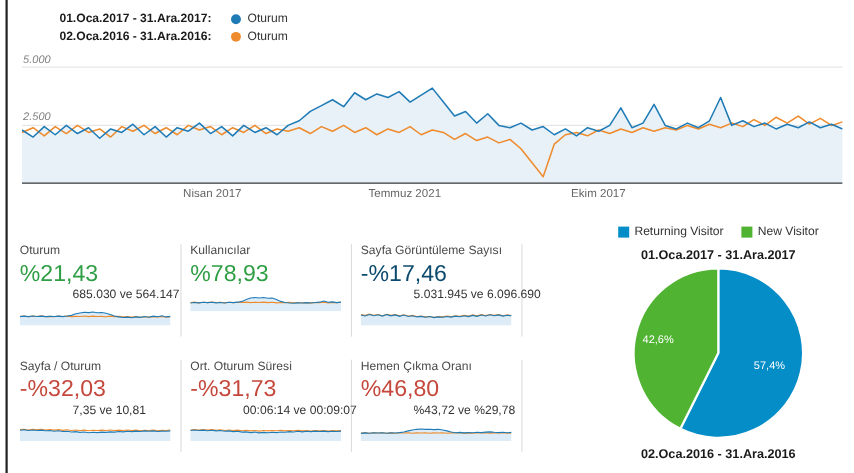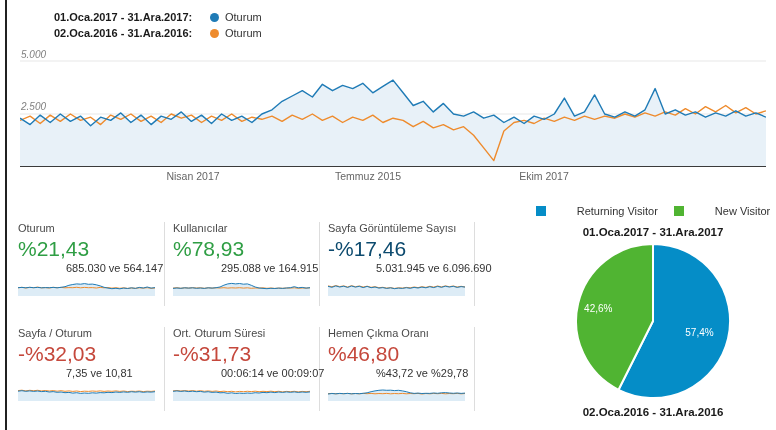--- a/index.html
+++ b/index.html
@@ -24,21 +24,21 @@
   .cards{position:absolute;left:18px;top:222px;display:grid;grid-template-columns:repeat(3,147px);column-gap:8px;row-gap:21px;}
   .card{border-right:1px solid #ddd;padding-right:5px;height:84px;}
   .card .ttl{font-size:11px;color:#4a4a4a;white-space:nowrap;}
   .card .val{font-size:21px;line-height:24px;margin-top:3px;}
   .card .sub{font-size:11px;color:#333;margin-top:1px;white-space:nowrap;padding-left:48px;}
   .card svg{display:block;margin-top:4px;}
 
   
   .pie-block{position:absolute;left:528px;top:205px;width:250px;text-align:center;}
   .pie-legend{display:flex;justify-content:center;align-items:center;gap:16px;font-size:11px;color:#333;}
-  .pleg{display:flex;align-items:center;gap:26px;}
+  .pleg{display:flex;align-items:center;}
   .sq{width:10px;height:10px;margin-right:5px;flex:0 0 auto;}
   .pie-title{font-weight:bold;font-size:11.5px;color:#1a1a1a;margin-top:9px;}
   #pie-chart{margin-top:3px;}
   .pie-footer{font-weight:bold;font-size:11.5px;color:#1a1a1a;margin-top:1px;}
 </style>
 </head>
 <body>
 
 <div id="stage">
   <div class="left-rule"></div>
@@ -60,38 +60,37 @@
   <span class="ylab" id="ylab1">2.500</span>
   <svg id="main-chart" width="746" height="122">
       <line x1="0" y1="12" x2="746" y2="12" stroke="#e7e7e7" stroke-width="1"></line>
       <line x1="0" y1="65" x2="746" y2="65" stroke="#e7e7e7" stroke-width="1"></line>
       <polygon points="0.0,69.2 10.1,75.6 20.2,66.1 30.2,73.5 40.3,65.0 50.4,72.4 60.5,67.1 70.6,76.7 80.6,68.2 90.7,71.4 100.8,63.9 110.9,73.5 121.0,66.1 131.1,75.6 141.1,67.1 151.2,70.3 161.3,62.9 171.4,72.4 181.5,66.1 191.5,74.5 201.6,65.0 211.7,71.4 221.8,67.1 231.9,73.5 241.9,65.0 252.0,60.8 262.1,52.3 272.2,47.0 282.3,41.7 292.4,48.0 302.4,35.3 312.5,41.7 322.6,36.4 332.7,39.6 342.8,34.3 352.8,43.8 362.9,37.4 373.0,31.1 383.1,43.8 393.2,56.5 403.2,52.3 413.3,62.9 423.4,54.4 433.5,65.0 443.6,67.1 453.6,62.9 463.7,69.2 473.8,66.1 483.9,73.5 494.0,68.2 504.1,74.5 514.1,67.1 524.2,70.3 534.3,65.0 544.4,49.1 554.5,67.1 564.5,62.9 574.6,45.9 584.7,65.0 594.8,68.2 604.9,62.9 614.9,67.1 625.0,60.8 635.1,39.6 645.2,65.0 655.3,60.8 665.4,66.1 675.4,62.9 685.5,68.2 695.6,63.9 705.7,67.1 715.8,61.8 725.8,67.1 735.9,63.9 746.0,68.2 746,118 0,118" fill="#e8f1f8" stroke="none"></polygon>
       <line x1="0" y1="117.5" x2="746" y2="117.5" stroke="#3a3a3a" stroke-width="1"></line>
       <polyline points="0.0,71.4 10.1,67.1 20.2,74.5 30.2,66.1 40.3,72.4 50.4,65.0 60.5,71.4 70.6,68.2 80.6,75.6 90.7,66.1 100.8,70.3 110.9,65.0 121.0,72.4 131.1,67.1 141.1,73.5 151.2,65.0 161.3,69.2 171.4,66.1 181.5,73.5 191.5,67.1 201.6,71.4 211.7,65.0 221.8,72.4 231.9,68.2 241.9,70.3 252.0,67.1 262.1,72.4 272.2,66.1 282.3,70.3 292.4,65.0 302.4,71.4 312.5,67.1 322.6,73.5 332.7,68.2 342.8,71.4 352.8,66.1 362.9,73.5 373.0,69.2 383.1,71.4 393.2,77.7 403.2,72.4 413.3,78.8 423.4,75.6 433.5,80.9 443.6,77.7 453.6,86.2 463.7,98.9 473.8,111.6 483.9,82.0 494.0,73.5 504.1,71.4 514.1,74.5 524.2,69.2 534.3,72.4 544.4,68.2 554.5,71.4 564.5,67.1 574.6,70.3 584.7,67.1 594.8,69.2 604.9,65.0 614.9,68.2 625.0,63.9 635.1,67.1 645.2,62.9 655.3,66.1 665.4,59.7 675.4,65.0 685.5,57.6 695.6,62.9 705.7,56.5 715.8,63.9 725.8,58.6 735.9,65.0 746.0,61.8" fill="none" stroke="#ee8b2d" stroke-width="1.4" stroke-linejoin="round"></polyline>
       <polyline points="0.0,69.2 10.1,75.6 20.2,66.1 30.2,73.5 40.3,65.0 50.4,72.4 60.5,67.1 70.6,76.7 80.6,68.2 90.7,71.4 100.8,63.9 110.9,73.5 121.0,66.1 131.1,75.6 141.1,67.1 151.2,70.3 161.3,62.9 171.4,72.4 181.5,66.1 191.5,74.5 201.6,65.0 211.7,71.4 221.8,67.1 231.9,73.5 241.9,65.0 252.0,60.8 262.1,52.3 272.2,47.0 282.3,41.7 292.4,48.0 302.4,35.3 312.5,41.7 322.6,36.4 332.7,39.6 342.8,34.3 352.8,43.8 362.9,37.4 373.0,31.1 383.1,43.8 393.2,56.5 403.2,52.3 413.3,62.9 423.4,54.4 433.5,65.0 443.6,67.1 453.6,62.9 463.7,69.2 473.8,66.1 483.9,73.5 494.0,68.2 504.1,74.5 514.1,67.1 524.2,70.3 534.3,65.0 544.4,49.1 554.5,67.1 564.5,62.9 574.6,45.9 584.7,65.0 594.8,68.2 604.9,62.9 614.9,67.1 625.0,60.8 635.1,39.6 645.2,65.0 655.3,60.8 665.4,66.1 675.4,62.9 685.5,68.2 695.6,63.9 705.7,67.1 715.8,61.8 725.8,67.1 735.9,63.9 746.0,68.2" fill="none" stroke="#1f7bb6" stroke-width="1.4" stroke-linejoin="round"></polyline>
     </svg>
   <span class="xtick" style="left:193px">Nisan 2017</span>
-  <span class="xtick" style="left:368px">Temmuz 2015</span>
+  <span class="xtick" style="left:368px">Temmuz 2021</span>
   <span class="xtick" style="left:544px">Ekim 2017</span>
 
   <div class="cards">
     <div class="card">
       <div class="ttl">Oturum</div>
       <div class="val" style="color: rgb(47, 158, 68);">%21,43</div>
       <div class="sub">685.030 ve 564.147</div>
       <svg width="137" height="18">
           <polygon points="0.0,9.7 3.9,9.4 7.8,9.8 11.7,9.3 15.7,9.7 19.6,9.4 23.5,9.8 27.4,9.6 31.3,9.7 35.2,9.4 39.1,9.8 43.1,9.3 47.0,8.7 50.9,7.3 54.8,6.5 58.7,5.9 62.6,6.2 66.5,5.6 70.5,6.3 74.4,6.1 78.3,6.8 82.2,7.9 86.1,9.3 90.0,10.1 93.9,10.7 97.9,10.3 101.8,10.8 105.7,10.1 109.6,10.5 113.5,9.8 117.4,10.4 121.3,9.4 125.3,10.0 129.2,9.0 133.1,10.1 137.0,9.6 137,18 0,18" fill="#ddecf6" stroke="none"></polygon>
           <polyline points="0.0,9.8 3.9,9.3 7.8,10.0 11.7,9.4 15.7,9.7 19.6,9.1 23.5,9.8 27.4,9.6 31.3,10.0 35.2,9.3 39.1,9.7 43.1,9.4 47.0,9.8 50.9,9.6 54.8,9.7 58.7,9.3 62.6,9.8 66.5,9.4 70.5,9.7 74.4,9.6 78.3,10.0 82.2,9.4 86.1,9.8 90.0,9.6 93.9,10.1 97.9,9.7 101.8,10.3 105.7,9.8 109.6,10.4 113.5,10.0 117.4,10.3 121.3,9.8 125.3,10.1 129.2,9.7 133.1,10.3 137.0,10.0" fill="none" stroke="#ee8b2d" stroke-width="1"></polyline>
           <polyline points="0.0,9.7 3.9,9.4 7.8,9.8 11.7,9.3 15.7,9.7 19.6,9.4 23.5,9.8 27.4,9.6 31.3,9.7 35.2,9.4 39.1,9.8 43.1,9.3 47.0,8.7 50.9,7.3 54.8,6.5 58.7,5.9 62.6,6.2 66.5,5.6 70.5,6.3 74.4,6.1 78.3,6.8 82.2,7.9 86.1,9.3 90.0,10.1 93.9,10.7 97.9,10.3 101.8,10.8 105.7,10.1 109.6,10.5 113.5,9.8 117.4,10.4 121.3,9.4 125.3,10.0 129.2,9.0 133.1,10.1 137.0,9.6" fill="none" stroke="#1f7bb6" stroke-width="1"></polyline>
         </svg>
     </div>
     <div class="card">
       <div class="ttl">Kullanıcılar</div>
       <div class="val" style="color: rgb(47, 158, 68);">%78,93</div>
-      <div class="sub">295.088 ve 164.915</div>
       <svg width="137" height="18">
           <polygon points="0.0,10.4 3.9,10.0 7.8,10.3 11.7,9.8 15.7,10.1 19.6,9.8 23.5,10.3 27.4,10.0 31.3,10.4 35.2,9.8 39.1,10.1 43.1,9.7 47.0,9.0 50.9,7.2 54.8,5.9 58.7,5.4 62.6,5.9 66.5,5.5 70.5,6.2 74.4,5.9 78.3,7.3 82.2,9.0 86.1,10.0 90.0,10.4 93.9,10.7 97.9,10.3 101.8,10.5 105.7,10.1 109.6,10.4 113.5,10.0 117.4,9.7 121.3,8.7 125.3,9.8 129.2,9.4 133.1,10.1 137.0,9.7 137,18 0,18" fill="#ddecf6" stroke="none"></polygon>
           <polyline points="0.0,10.1 3.9,9.7 7.8,10.3 11.7,9.8 15.7,10.1 19.6,9.7 23.5,10.0 27.4,9.8 31.3,10.3 35.2,9.8 39.1,10.1 43.1,9.8 47.0,10.0 50.9,9.7 54.8,10.1 58.7,9.8 62.6,10.0 66.5,9.7 70.5,10.1 74.4,9.8 78.3,10.3 82.2,10.0 86.1,10.1 90.0,9.8 93.9,10.3 97.9,10.0 101.8,10.4 105.7,10.1 109.6,10.3 113.5,10.0 117.4,10.1 121.3,9.8 125.3,10.3 129.2,10.0 133.1,10.1 137.0,9.8" fill="none" stroke="#ee8b2d" stroke-width="1"></polyline>
           <polyline points="0.0,10.4 3.9,10.0 7.8,10.3 11.7,9.8 15.7,10.1 19.6,9.8 23.5,10.3 27.4,10.0 31.3,10.4 35.2,9.8 39.1,10.1 43.1,9.7 47.0,9.0 50.9,7.2 54.8,5.9 58.7,5.4 62.6,5.9 66.5,5.5 70.5,6.2 74.4,5.9 78.3,7.3 82.2,9.0 86.1,10.0 90.0,10.4 93.9,10.7 97.9,10.3 101.8,10.5 105.7,10.1 109.6,10.4 113.5,10.0 117.4,9.7 121.3,8.7 125.3,9.8 129.2,9.4 133.1,10.1 137.0,9.7" fill="none" stroke="#1f7bb6" stroke-width="1"></polyline>
         </svg>
     </div>
     <div class="card">
       <div class="ttl">Sayfa Görüntüleme Sayısı</div>
       <div class="val" style="color: #0c4a6e;">-%17,46</div>
       <div class="sub">5.031.945 ve 6.096.690</div>

